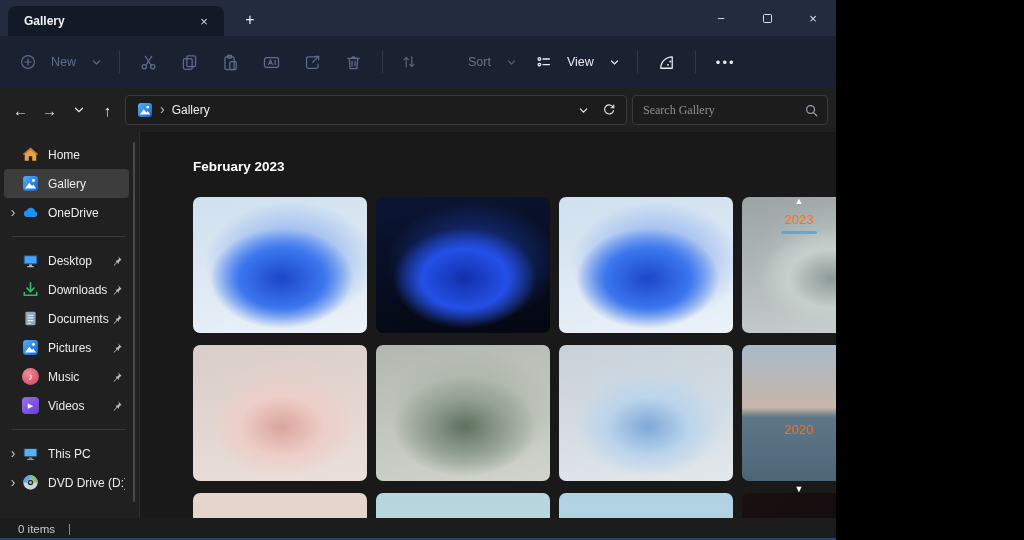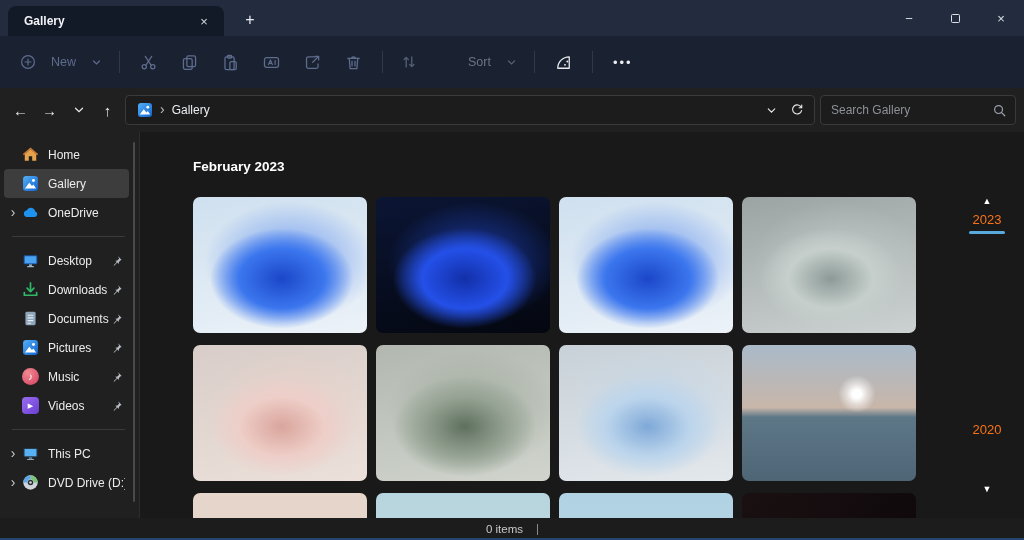--- a/index.html
+++ b/index.html
@@ -1,18 +1,18 @@
 <!DOCTYPE html>
 <html><head>
 <meta charset="utf-8">
 <style>
   * { margin:0; padding:0; box-sizing:border-box; }
   html,body { background:#000; }
   body { font-family:"Liberation Sans","DejaVu Sans",sans-serif; }
-  .window { position:relative; width:1024px; height:540px; background:#202020; overflow:hidden; }
+  .window { position:relative; width:836px; height:540px; background:#202020; overflow:hidden; }
 
   
   .titlebar { position:absolute; top:0; left:0; right:0; height:36px; background:#222c3e; }
   .tab { position:absolute; left:8px; top:6px; width:216px; height:30px; background:#131a27;
          border-radius:8px 8px 0 0; display:flex; align-items:center; padding:0 8px 0 16px; }
   .tab-label { flex:1; font-size:12px; font-weight:700; color:#f2f4f7; }
   .tab-close { width:24px; height:20px; display:flex; align-items:center; justify-content:center;
                color:#d7dbe1; font-size:13px; border-radius:4px; cursor:default; }
   .newtab-btn { position:absolute; left:237px; top:8px; width:26px; height:23px; display:flex;
                 align-items:center; justify-content:center; color:#e8eaee; font-size:16px; border-radius:4px; }
@@ -41,21 +41,21 @@
              color:#e7e9ec; font-size:15px; border-radius:4px; flex:0 0 auto; }
   .breadcrumb { flex:1; height:30px; margin:0 5px 0 3px; background:#1c1c1c; border:1px solid #3a3a3a;
                 border-radius:4px; display:flex; align-items:center; padding:0 4px 0 10px; }
   .crumb-sep { color:#b9bdc3; font-size:14px; margin:0 7px 2px 7px; }
   .crumb-label { font-size:12px; color:#eceeF1; }
   .bc-spacer { flex:1; }
   .mini-btn { width:26px; height:24px; display:flex; align-items:center; justify-content:center; border-radius:4px; }
   .search { position:relative; width:196px; height:30px; background:#1c1c1c; border:1px solid #3a3a3a;
             border-radius:4px; margin-right:2px; display:flex; align-items:center; }
   .search input { flex:1; height:100%; background:transparent; border:none; outline:none; color:#737373;
-                  font-size:12px; padding:0 28px 0 10px; font-family:Liberation Sans, sans-serif; }
+                  font-size:12px; padding:0 28px 0 10px; font-family:Liberation Serif, serif; }
   .search input::placeholder { color:#8d9096; }
   .search .mag { position:absolute; right:8px; top:7px; }
 
   
   .bodyarea { position:absolute; top:132px; left:0; right:0; bottom:22px; display:flex; }
   .sidebar { width:139px; position:relative; padding-top:8px; flex:0 0 auto; }
   .side-item { height:29px; display:flex; align-items:center; margin:0 10px 0 4px; padding:0 4px 0 0;
                border-radius:4px; position:relative; }
   .side-item.selected { background:#3d3d3d; }
   .exp { width:18px; text-align:center; color:#c9ccd1; font-size:14px; line-height:1; flex:0 0 auto; padding-bottom:2px;}
@@ -81,21 +81,21 @@
   .tl-up { top:64px; }
   .tl-down { top:352px; }
   .tl-year { position:absolute; left:0; width:46px; text-align:center; font-size:13px; color:#f97316; }
   .tl-year .underline { display:none; margin:4px auto 0; width:36px; height:3px; border-radius:2px; background:#58a9dc; }
   .tl-year.active .underline { display:block; }
   .tl-y1 { top:80px; }
   .tl-y2 { top:290px; }
 
   
   .statusbar { position:absolute; left:0; right:0; bottom:0; height:22px; background:#1c1c1c;
-               display:flex; align-items:center; padding:0 10px;justify-content:center; }
+               display:flex; align-items:center; padding:0 18px; }
   .statusbar:after { content:""; position:absolute; left:0; right:0; bottom:0; height:2px; background:#24466d; }
   .status-count { font-size:11.5px; color:#c9c9c9; }
   .status-sep { width:1px; height:11px; background:#8a8a8a; margin-left:14px; }
   svg { display:block; }
 </style>
 </head>
 <body>
 
 <div class="window">
 
@@ -193,20 +193,35 @@
           </svg>
         </span>
       <span class="muted-gray">Sort</span>
       <span class="chev" style="color:#546179">
           <svg width="9" height="9" viewBox="0 0 9 9" fill="none" stroke="currentColor" stroke-width="1.2" stroke-linecap="round">
             <path d="M1.5 3 L4.5 6 L7.5 3"></path>
           </svg>
         </span>
     </div>
 
+    <div class="tbtn bright">
+      <span>
+          <svg width="16" height="16" viewBox="0 0 16 16" fill="none" stroke="currentColor" stroke-width="1.3" stroke-linecap="round">
+            <circle cx="3.4" cy="5" r="1.3"></circle>
+            <circle cx="3.4" cy="10.6" r="1.3"></circle>
+            <path d="M7 5 H13.4 M7 10.6 H13.4"></path>
+          </svg>
+        </span>
+      <span>View</span>
+      <span class="chev">
+          <svg width="9" height="9" viewBox="0 0 9 9" fill="none" stroke="currentColor" stroke-width="1.2" stroke-linecap="round">
+            <path d="M1.5 3 L4.5 6 L7.5 3"></path>
+          </svg>
+        </span>
+    </div>
 
     <div class="tool-sep"></div>
 
     <div class="tbtn icon-only bright">
       <span>
           <svg width="17" height="17" viewBox="0 0 16 16" fill="none" stroke="currentColor" stroke-width="1.2" stroke-linejoin="round">
             <path d="M2.6 13.4 A10.8 10.8 0 0 1 13.4 2.6 L13.4 13.4 Z"></path>
             <circle cx="9.4" cy="10.2" r="0.9" fill="currentColor" stroke="none"></circle>
             <circle cx="11.6" cy="7" r="0.9" fill="currentColor" stroke="none"></circle>
           </svg>

